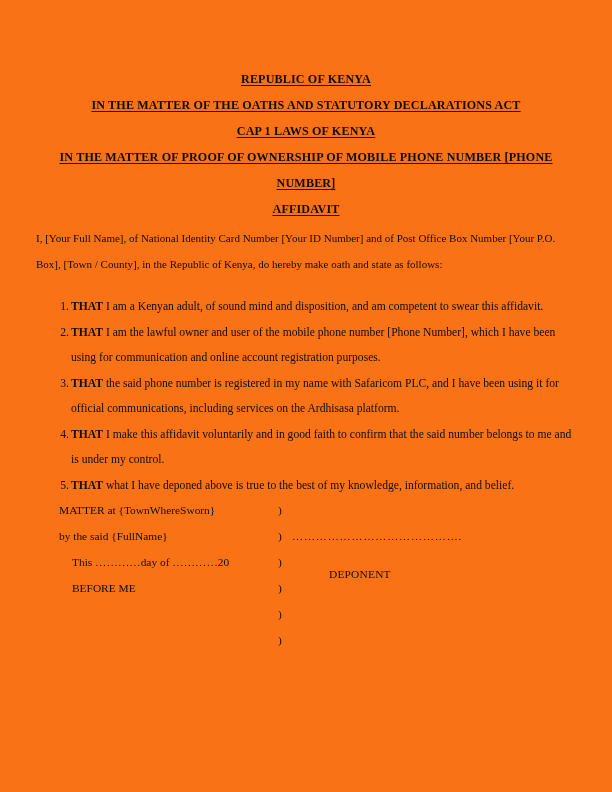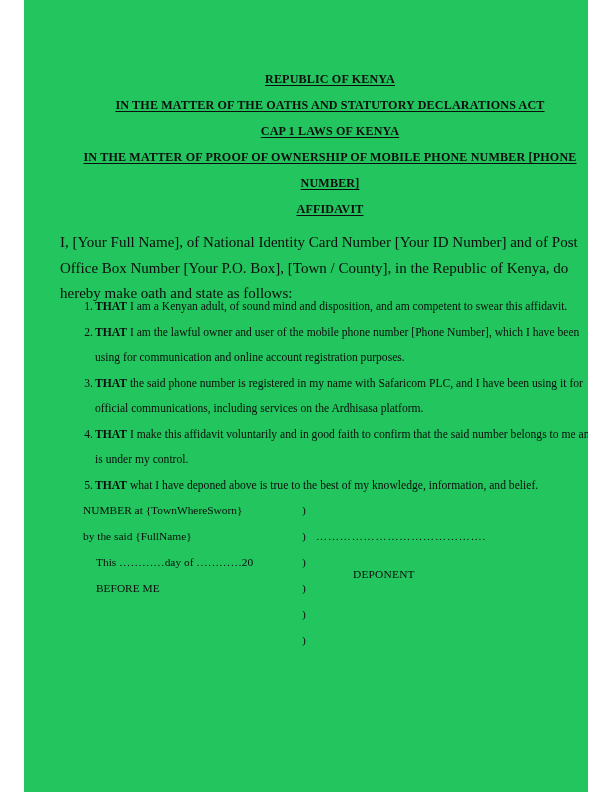--- a/index.html
+++ b/index.html
@@ -2,23 +2,23 @@
 <html><head>
 <meta charset="utf-8">
 <style>
   html, body {
     margin: 0;
     padding: 0;
     background: #ffffff;
   }
   .page {
     position: relative;
-    width: 564px;
+    width: 612px;
     height: 792px;
-    background: #22c55e;
+    background: #f97316;
     margin: 0 auto;
     overflow: hidden;
     font-family: "Liberation Serif", "DejaVu Serif", serif;
     color: #0d0d0d;
     -webkit-font-smoothing: antialiased;
   }
 
   
   .titles {
     position: absolute;
@@ -42,21 +42,21 @@
   .title-line.wide .u {
     display: inline;
   }
 
   
   .intro {
     position: absolute;
     left: 36px;
     top: 215px;
     width: 538px;
-    font-size: 15px;
+    font-size: 11px;
     line-height: 25.6px;
     text-align: left;
   }
 
   
   .claims {
     position: absolute;
     left: 36px;
     top: 294px;
     width: 538px;
@@ -154,21 +154,21 @@
       <span class="num">4.</span><span class="that">THAT</span><span> I make this affidavit voluntarily and in good faith to confirm that the said number belongs to me and is under my control.</span>
     </li>
     <li>
       <span class="num">5.</span><span class="that">THAT</span><span> what I have deponed above is true to the best of my knowledge, information, and belief.</span>
     </li>
   </ol>
 
   <div class="jurat">
 
     <div class="jurat-row">
-      <span class="jurat-left indent">NUMBER at {TownWhereSworn}</span>
+      <span class="jurat-left indent">MATTER at {TownWhereSworn}</span>
       <span class="jurat-paren">)</span>
     </div>
 
     <div class="jurat-row">
       <span class="jurat-left indent">by the said {FullName}</span>
       <span class="jurat-paren">)</span>
       <span class="jurat-dots">…………………………………….</span>
     </div>
 
     <div class="jurat-row">

